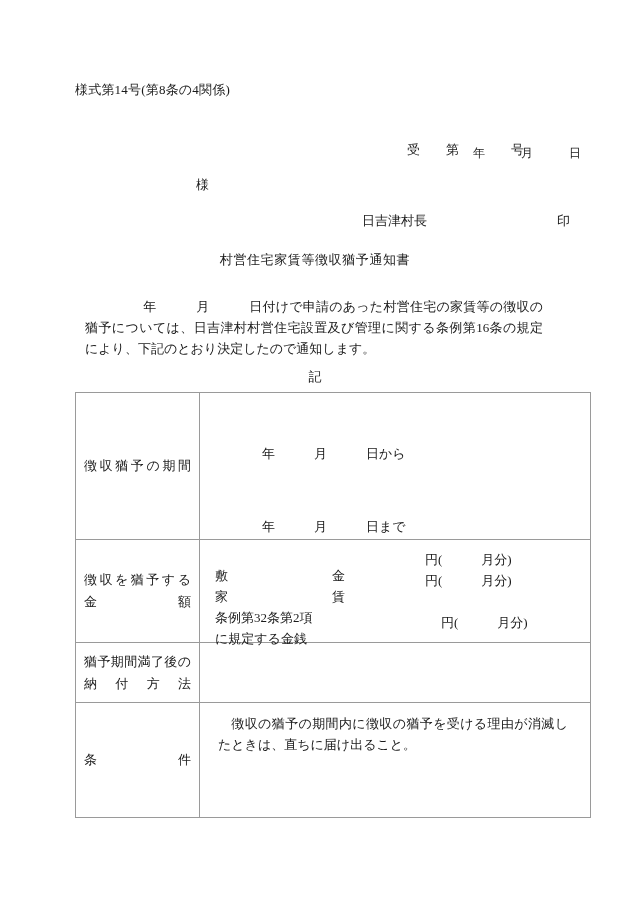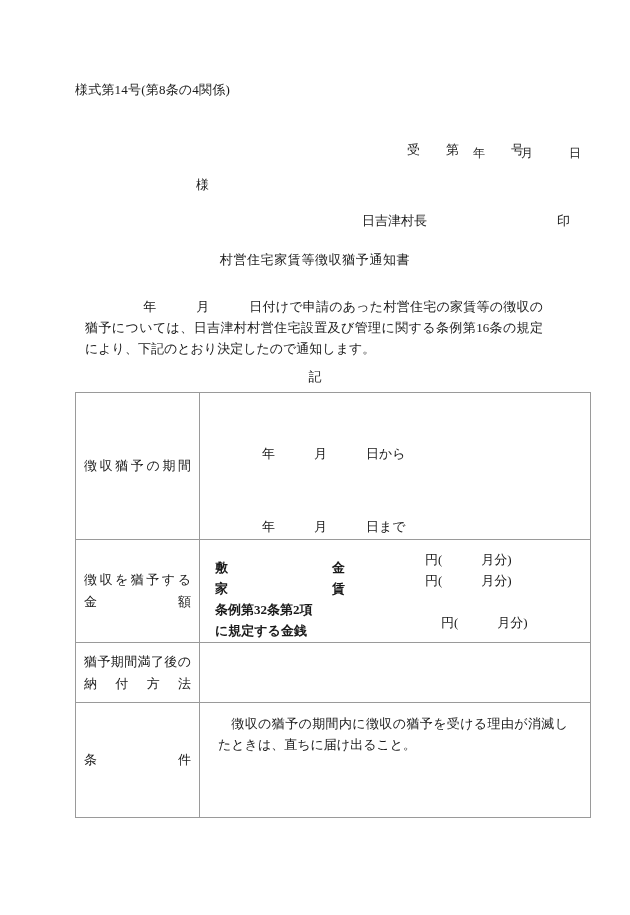--- a/index.html
+++ b/index.html
@@ -152,26 +152,25 @@
   }
   .amount-row {
     display: block;
     line-height: 21px;
     position: relative;
     height: 21px;
   }
   .amount-row .amt-name {
     position: absolute;
     left: 0;
-    top: 8px;
+    top: 16px;
     width: 130px;
     display: block;
     text-align: justify;
     text-align-last: justify;
-    font-weight: bold;
   }
   .amount-row .amt-name.plain {
     text-align-last: left;
     width: auto;
   }
   .amount-row .amt-unit {
     position: absolute;
     left: 210px;
     top: 0;
   }

